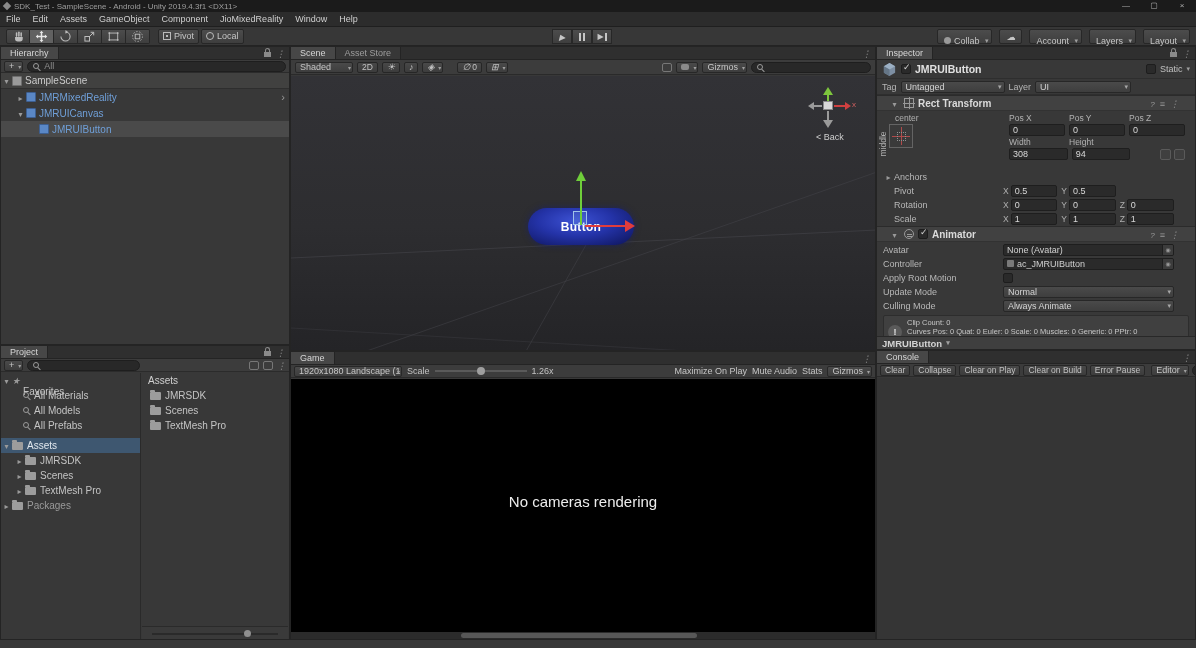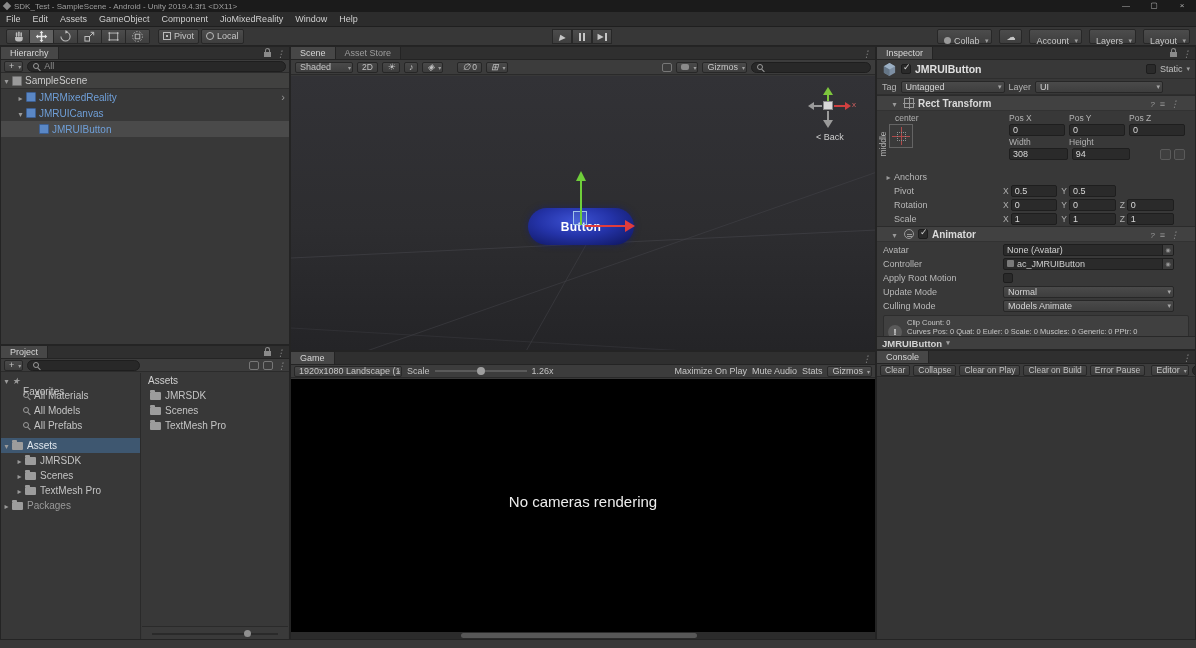--- a/index.html
+++ b/index.html
@@ -559,21 +559,21 @@
         <span class="checkbox"></span>
         <span style="font-size:9px;color:#c0c0c0;">Static</span>
         <span style="font-size:7px;color:#9f9f9f;">▾</span>
       </div>
       <div class="taglayer">
         <span>Tag</span>
         <span class="dropdown" style="width:104px;">
             <span>Untagged</span>
           </span>
         <span>Layer</span>
-        <span class="dropdown" style="width:128px;">
+        <span class="dropdown" style="width:96px;">
             <span>UI</span>
           </span>
       </div>
 
       <div class="comp-header">
         <span class="fold open"></span>
         <span class="rt-icon"></span>
         <span class="comp-title">Rect Transform</span>
         <span class="bar-icons">
             <i class="i-help"></i>
@@ -700,21 +700,21 @@
       </div>
       <div class="insp-row">
         <span class="insp-label">Update Mode</span>
         <span class="dropdown" style="flex:1;">
             <span>Normal</span>
           </span>
       </div>
       <div class="insp-row">
         <span class="insp-label">Culling Mode</span>
         <span class="dropdown" style="flex:1;">
-            <span>Models Animate</span>
+            <span>Always Animate</span>
           </span>
       </div>
       <div class="help-box">
         <span class="help-icon"></span>
         <div class="help-text">
           <div>Clip Count: 0</div>
           <div>Curves Pos: 0 Quat: 0 Euler: 0 Scale: 0 Muscles: 0 Generic: 0 PPtr: 0</div>
           <div>Curves Count: 0 Constant: 0 (0.0%) Dense: 0 (0.0%) Stream: 0 (0.0%)</div>
         </div>
       </div>

